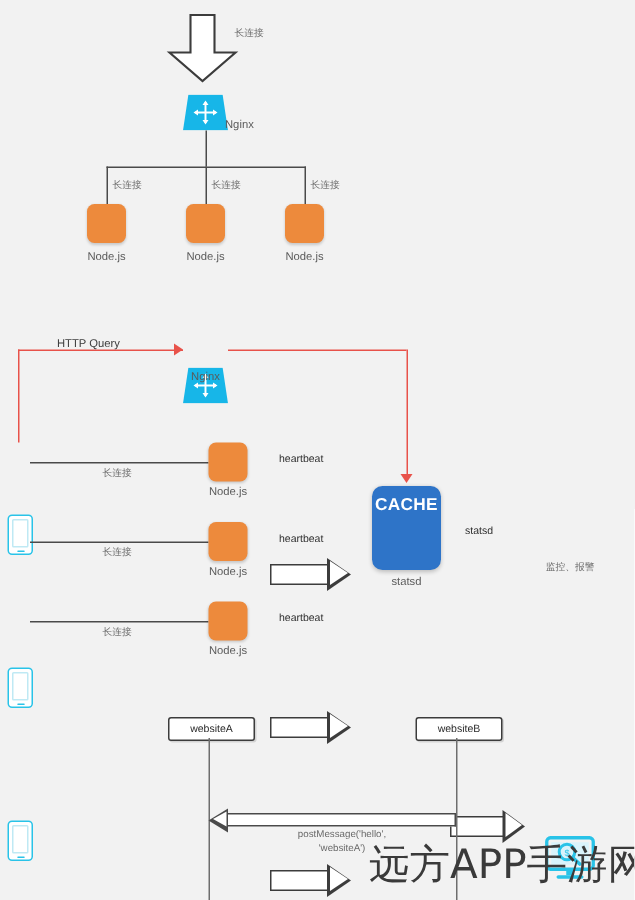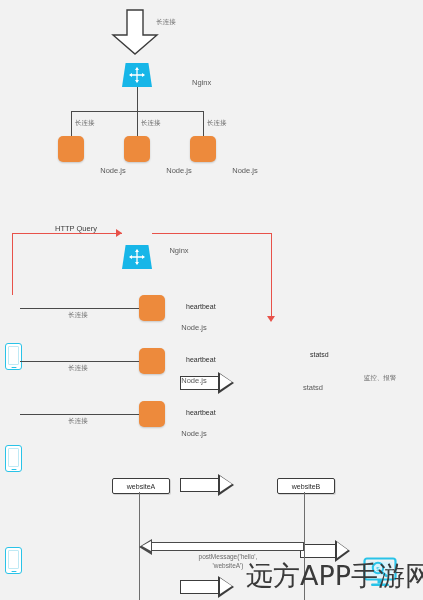--- a/index.html
+++ b/index.html
@@ -17,21 +17,20 @@
   }
   .abs { position: absolute; }
 
   
   .lbl {
     font-size: 7.5px;
     color: #5a5a5a;
     text-align: center;
     white-space: nowrap;
     line-height: 1.1;
-    margin-left: 42px;
   }
   .lbl-cn {
     font-size: 6.5px;
     color: #6b6b6b;
     text-align: center;
     white-space: nowrap;
   }
   .lbl-dark {
     font-size: 7.5px;
     color: #3c3c3c;
@@ -270,21 +269,21 @@
       <g fill="#ffffff">
         <polygon points="9,1 11,4 7,4"></polygon>
         <polygon points="9,17 11,14 7,14"></polygon>
         <polygon points="1,9 4,7 4,11"></polygon>
         <polygon points="17,9 14,7 14,11"></polygon>
       </g>
     </svg>
   </div>
   <div class="abs lbl" style="left:122px; top:247px; width:30px;">Nginx</div>
 
-  <div class="abs lbl-dark" style="left:38px; top:224px; width:60px; text-align:left;margin-left:17px;">HTTP Query</div>
+  <div class="abs lbl-dark" style="left:38px; top:224px; width:60px; text-align:left;">HTTP Query</div>
 
   <div class="abs line-h-red" style="left:152px; top:233px; width:119px;"></div>
   <div class="abs line-v-red" style="left:271px; top:233px; height:84px;"></div>
   <div class="abs" style="left:267px; top:316px; width:0; height:0;
        border-left:4px solid transparent; border-right:4px solid transparent;
        border-top:6px solid #e8524a;"></div>
 
   <div class="abs phone" style="left:5px; top:295px;"></div>
   <div class="abs line-h" style="left:20px; top:308px; width:119px;"></div>
   <div class="abs lbl-cn" style="left:58px; top:311px; width:40px;">长连接</div>
@@ -329,20 +328,23 @@
     <div class="ba-body" style="width:39px;"></div>
     <div class="ba-head" style="width:0;height:0;
          border-top:11px solid transparent; border-bottom:11px solid transparent;
          border-left:16px solid #3c3c3c; right:0; top:0;"></div>
     <div class="ba-head" style="width:0;height:0;
          border-top:8.6px solid transparent; border-bottom:8.6px solid transparent;
          border-left:12.6px solid #ffffff; right:2.2px; top:2.4px;"></div>
   </div>
   <div class="abs ba-label" style="left:186px; top:409px;">heartbeat</div>
 
+  <div class="abs cache-box" style="left:248px; top:324px;">
+    <div class="cache-text">CACHE</div>
+  </div>
   <div class="abs lbl" style="left:251px; top:384px; width:40px;">statsd</div>
 
   <div class="abs block-arrow" style="left:300px; top:345px; width:50px;">
     <div class="ba-body" style="width:36px;"></div>
     <div class="ba-head" style="width:0;height:0;
          border-top:11px solid transparent; border-bottom:11px solid transparent;
          border-left:15px solid #3c3c3c; right:0; top:0;"></div>
     <div class="ba-head" style="width:0;height:0;
          border-top:8.6px solid transparent; border-bottom:8.6px solid transparent;
          border-left:11.8px solid #ffffff; right:2.2px; top:2.4px;"></div>

